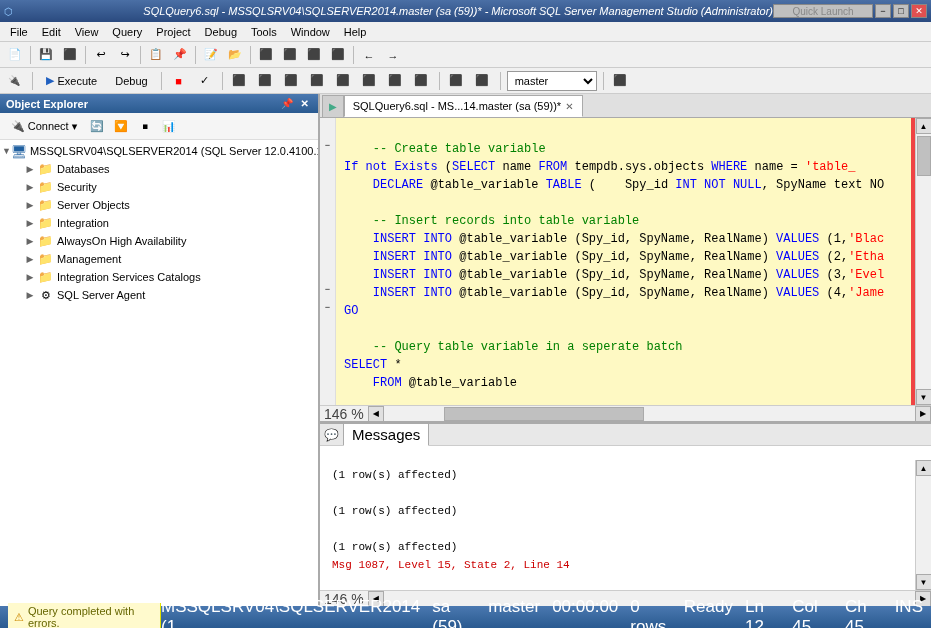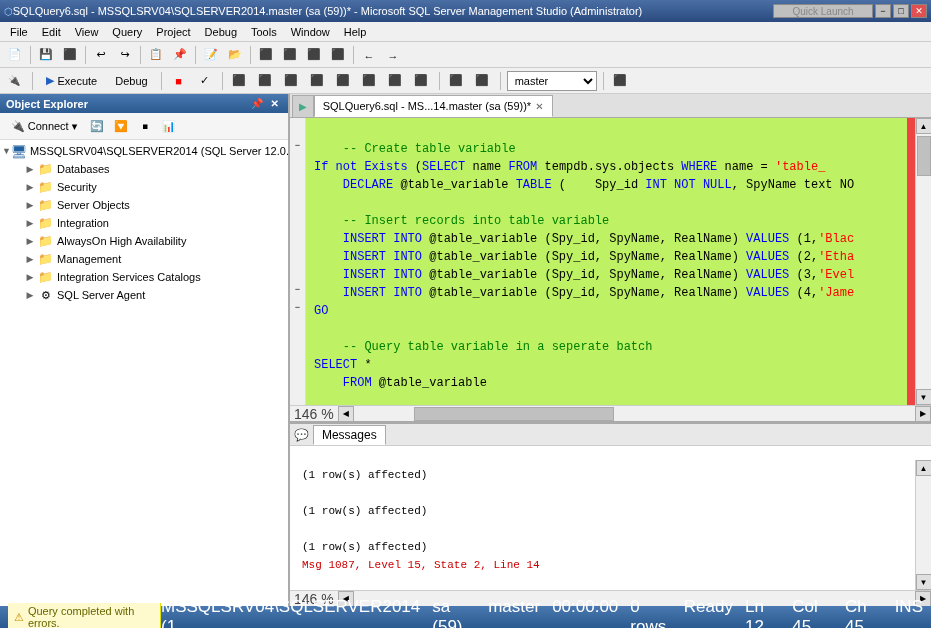--- a/index.html
+++ b/index.html
@@ -9,21 +9,21 @@
     #title-bar {
       background: linear-gradient(to bottom, #4a6fa5, #2a4a7f);
       color: white;
       height: 22px;
       display: flex;
       align-items: center;
       justify-content: space-between;
       padding: 0 4px;
       font-size: 11px;
     }
-    #title-bar .title { flex: 1; text-align: left; }
+    #title-bar .title { flex: 1; text-align: right; font-style: italic; }
     #title-bar .win-controls { display: flex; gap: 2px; }
     #title-bar .win-btn {
       width: 16px; height: 14px;
       background: #c0c0c0;
       border: 1px solid #888;
       font-size: 9px;
       display: flex; align-items: center; justify-content: center;
       cursor: pointer; color: black;
     }
 
@@ -91,21 +91,21 @@
     }
 
     
     #main {
       display: flex;
       height: calc(628px - 22px - 20px - 26px - 26px - 22px);
     }
 
     
     #object-explorer {
-      width: 290px;
+      width: 320px;
       background: white;
       border-right: 2px solid #aaa;
       display: flex;
       flex-direction: column;
       overflow: hidden;
     }
     #oe-header {
       background: linear-gradient(to bottom, #4a78b0, #2a5a90);
       color: white;
       font-size: 11px;
@@ -175,26 +175,26 @@
     .tab.active {
       background: white;
       border-bottom: 1px solid white;
       z-index: 1;
     }
     .tab-close { font-size: 10px; color: #666; cursor: pointer; }
 
     
     #sql-editor {
       flex: 1;
-      background: #bef264;
+      background: #fef9c3;
       font-family: 'Courier New', monospace;
       font-size: 12px;
       overflow: auto;
       position: relative;
-      border-right: 8px solid #ef4444;
+      border-right: 4px solid #ef4444;
     }
     #sql-content {
       padding: 4px 8px;
       line-height: 18px;
       white-space: pre;
       min-width: 100%;
     }
     .sql-comment { color: #008000; }
     .sql-keyword { color: #0000ff; }
     .sql-string { color: #ff0000; }
@@ -212,21 +212,21 @@
       background: #e8e8e8;
       border-bottom: 1px solid #ccc;
       display: flex;
       align-items: center;
       height: 22px;
       padding: 0 4px;
     }
     .results-tab {
       display: flex; align-items: center; gap: 3px;
       padding: 2px 8px;
-      font-size: 12px;
+      font-size: 15px;
       cursor: pointer;
       border: 1px solid transparent;
     }
     .results-tab.active {
       background: white;
       border-color: #aaa;
       border-bottom-color: white;
     }
     #results-content {
       flex: 1;

